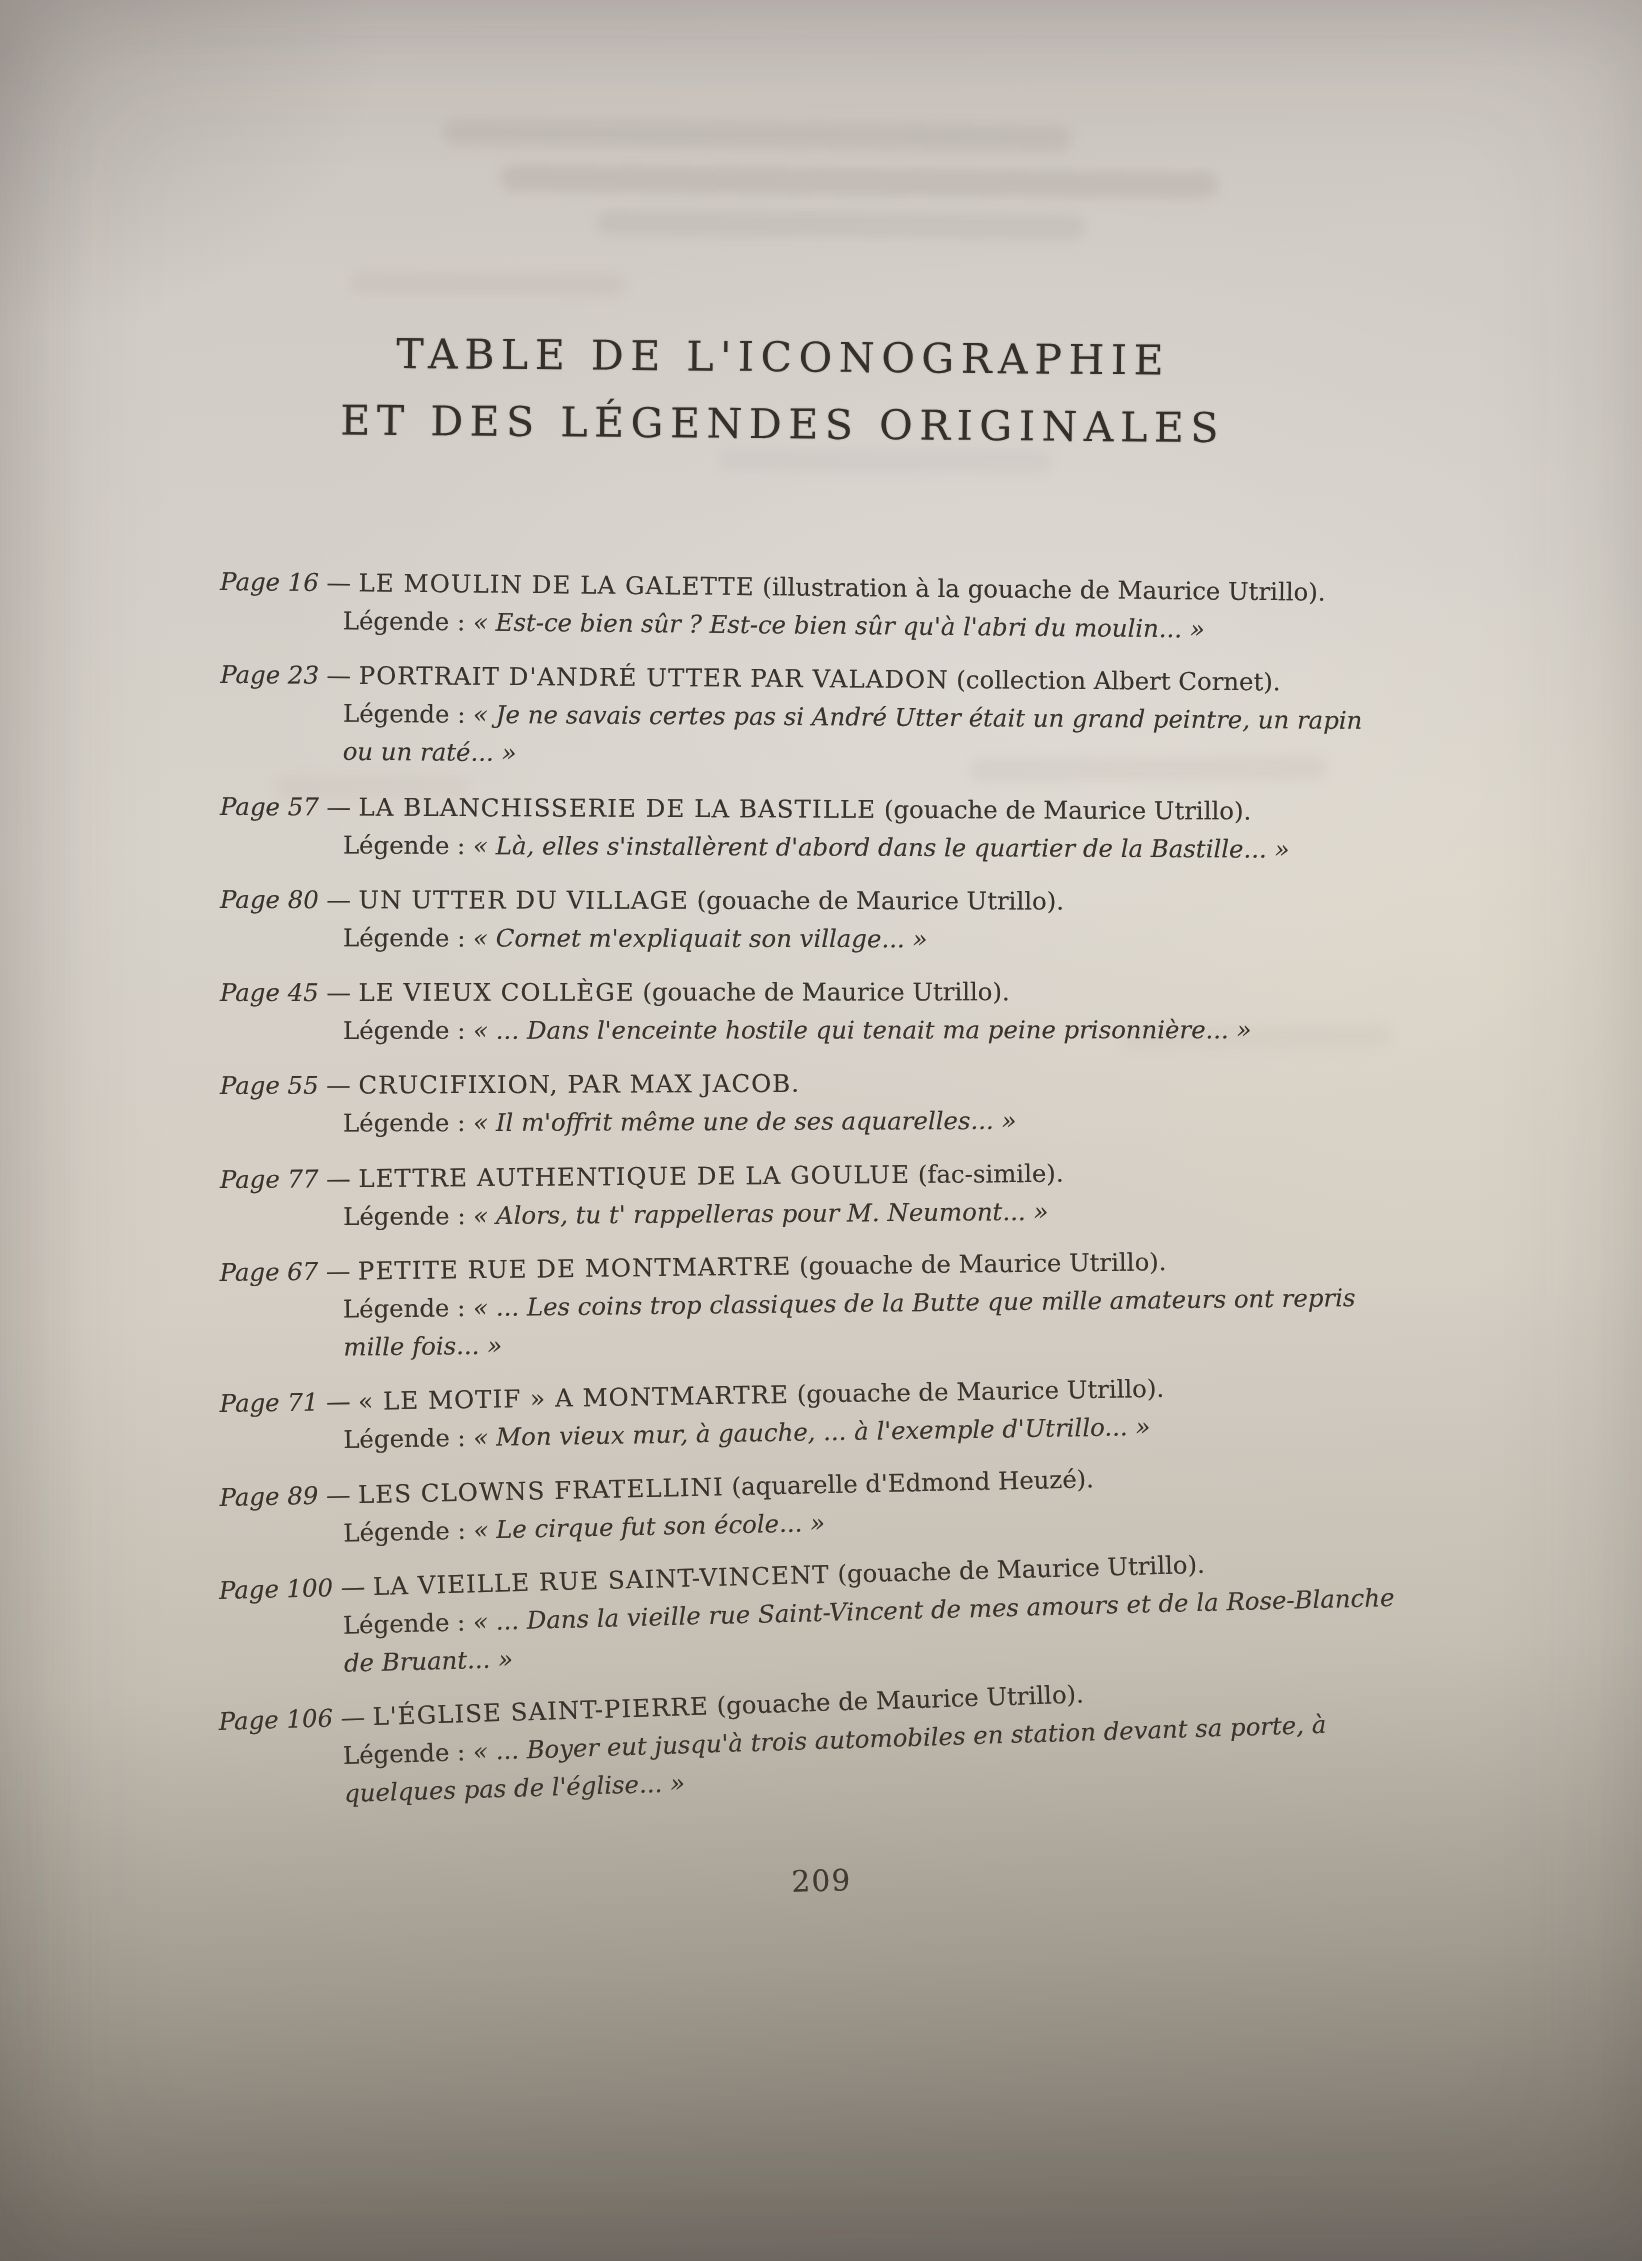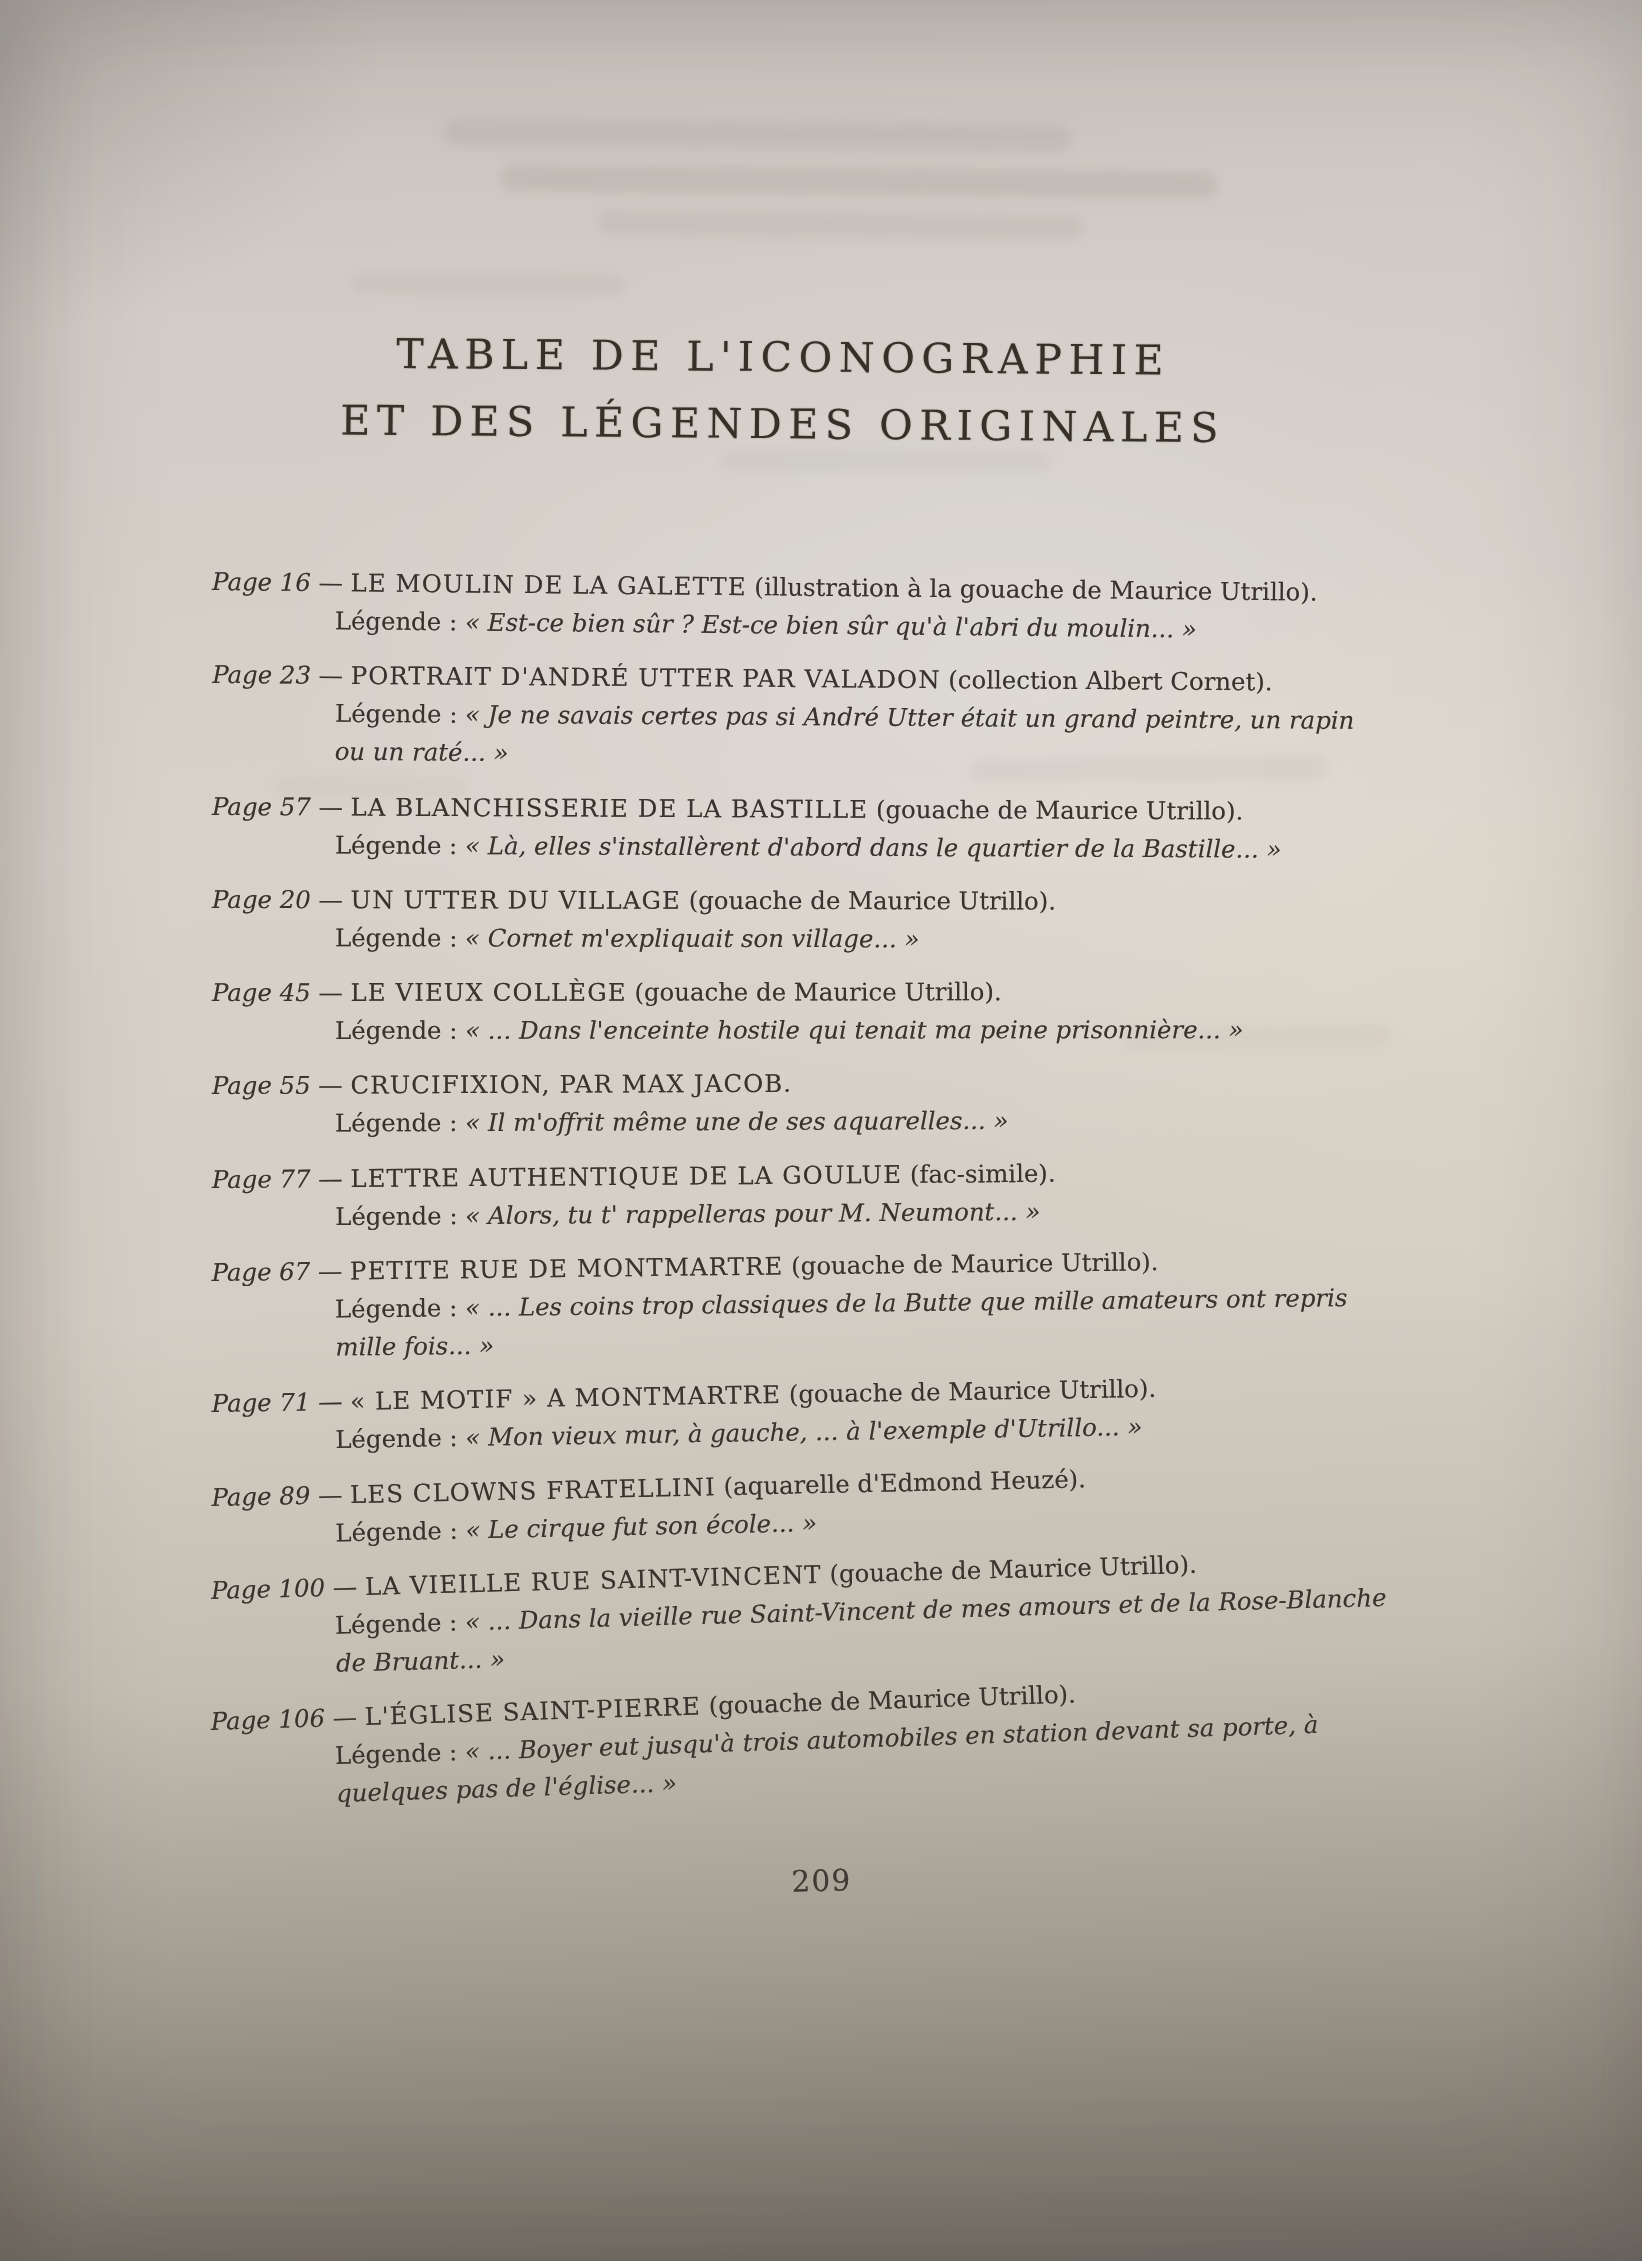--- a/index.html
+++ b/index.html
@@ -17,21 +17,21 @@
   
   .title-block{
     position:absolute;left:180px;top:319px;width:1206px;text-align:center;
     color:#353028;transform:rotate(0.5deg);transform-origin:0 50%;
   }
   .title-line{
     font-size:41px;line-height:67px;letter-spacing:0.16em;font-weight:normal;
     text-shadow:0 0 1.3px rgba(53,48,40,0.45);white-space:nowrap;
   }
   
-  .entries{position:absolute;left:212px;top:563px;width:1232px;color:#38332c;}
+  .entries{position:absolute;left:220px;top:563px;width:1232px;color:#38332c;}
   .entry{font-size:24.4px;line-height:38px;margin-bottom:17.3px;transform-origin:0 50%;}
   .entry-head{white-space:nowrap;text-shadow:0 0 0.6px rgba(56,51,44,0.5);}
   .page-ref{font-style:italic;}
   .sep{padding:0 7.7px;}
   .work-title{letter-spacing:0.045em;}
   .legend{padding-left:123px;text-shadow:0 0 0.6px rgba(56,51,44,0.45);}
   .legend-text{font-style:italic;white-space:pre-line;}
   .entry:nth-child(1){transform:rotate(0.55deg);}
   .entry:nth-child(2){transform:rotate(0.40deg);}
   .entry:nth-child(3){transform:rotate(0.25deg);}
@@ -108,21 +108,21 @@
       <span class="work-detail">(gouache de Maurice Utrillo).</span>
     </div>
     <div class="legend">
       <span class="legend-label">Légende :</span>
       <span class="legend-text">« Là, elles s'installèrent d'abord dans le quartier de la Bastille... »</span>
     </div>
   </div>
 
   <div class="entry">
     <div class="entry-head">
-      <span class="page-ref">Page 20</span><span class="sep">—</span><span class="work-title">UN UTTER DU VILLAGE</span>
+      <span class="page-ref">Page 80</span><span class="sep">—</span><span class="work-title">UN UTTER DU VILLAGE</span>
       <span class="work-detail">(gouache de Maurice Utrillo).</span>
     </div>
     <div class="legend">
       <span class="legend-label">Légende :</span>
       <span class="legend-text">« Cornet m'expliquait son village... »</span>
     </div>
   </div>
 
   <div class="entry">
     <div class="entry-head">

